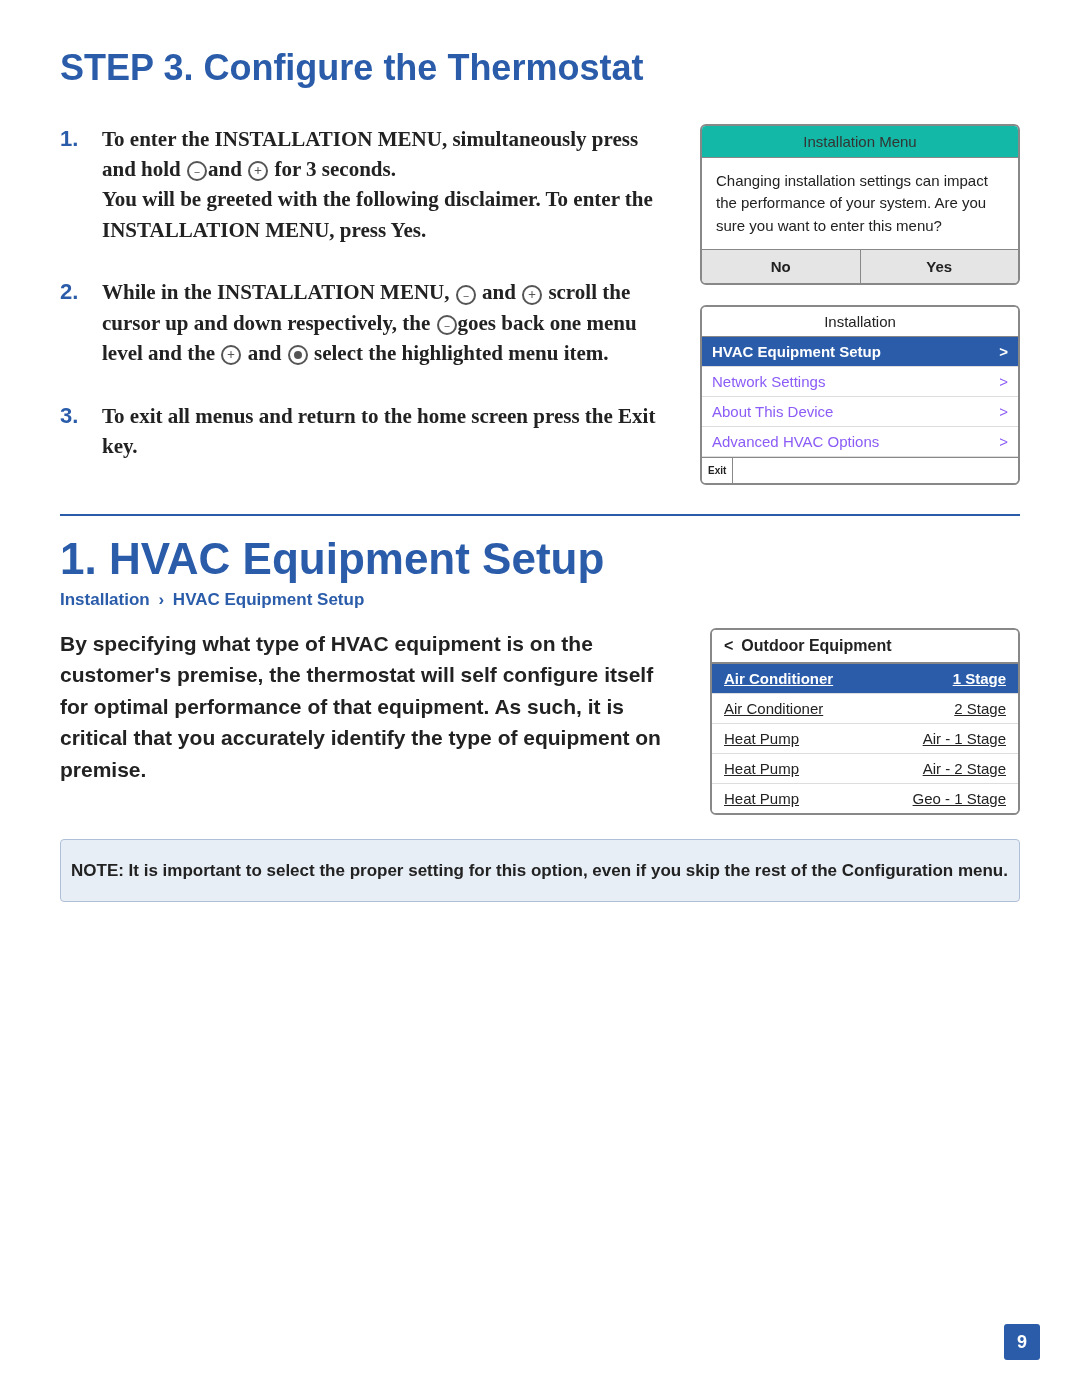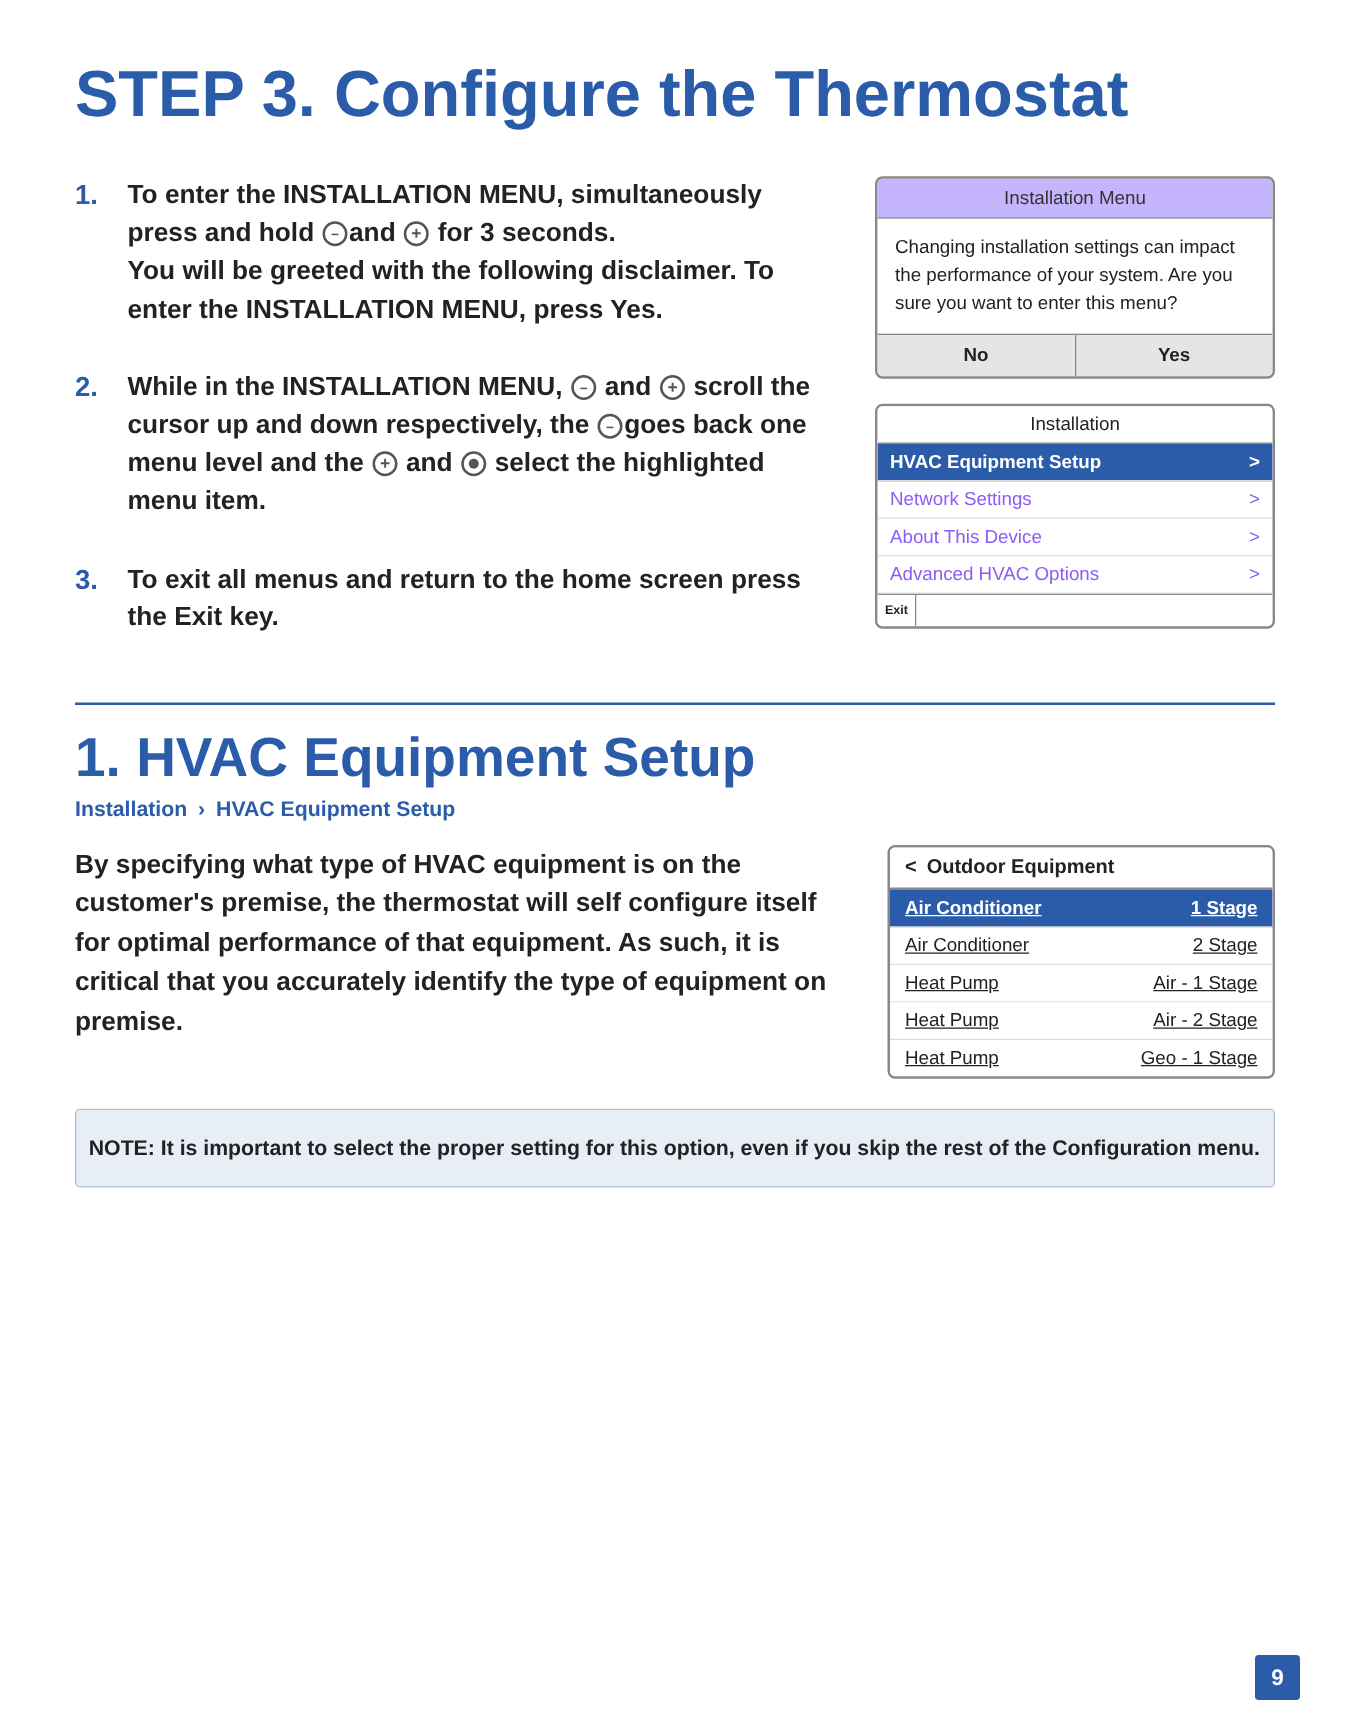--- a/index.html
+++ b/index.html
@@ -8,21 +8,21 @@
       background: #ffffff;
       color: #222;
       width: 1080px;
       min-height: 1388px;
       position: relative;
       padding: 48px 60px 60px 60px;
     }
 
     
     .page-title {
-      font-size: 52px;
+      font-size: 36px;
       font-weight: bold;
       color: #2a5caa;
       margin-bottom: 36px;
       line-height: 1.1;
     }
 
     
     .step-section {
       display: flex;
       gap: 40px;
@@ -60,37 +60,38 @@
       color: #2a5caa;
       min-width: 28px;
       padding-top: 2px;
     }
 
     .step-text {
       font-size: 21px;
       font-weight: bold;
       color: #222;
       line-height: 1.45;
+      font-family: Liberation Serif, serif;
     }
 
     
     .ui-panel {
       border: 2px solid #888;
       border-radius: 6px;
       overflow: hidden;
       font-size: 15px;
     }
 
     .ui-panel-title {
       text-align: center;
       padding: 7px 0;
       font-size: 15px;
       color: #333;
       border-bottom: 1px solid #888;
-      background: #c4b5fd;
+      background: #14b8a6;
     }
 
     .ui-panel-body {
       padding: 12px 14px;
       background: #fff;
       font-size: 15px;
       line-height: 1.5;
       color: #222;
     }
 

